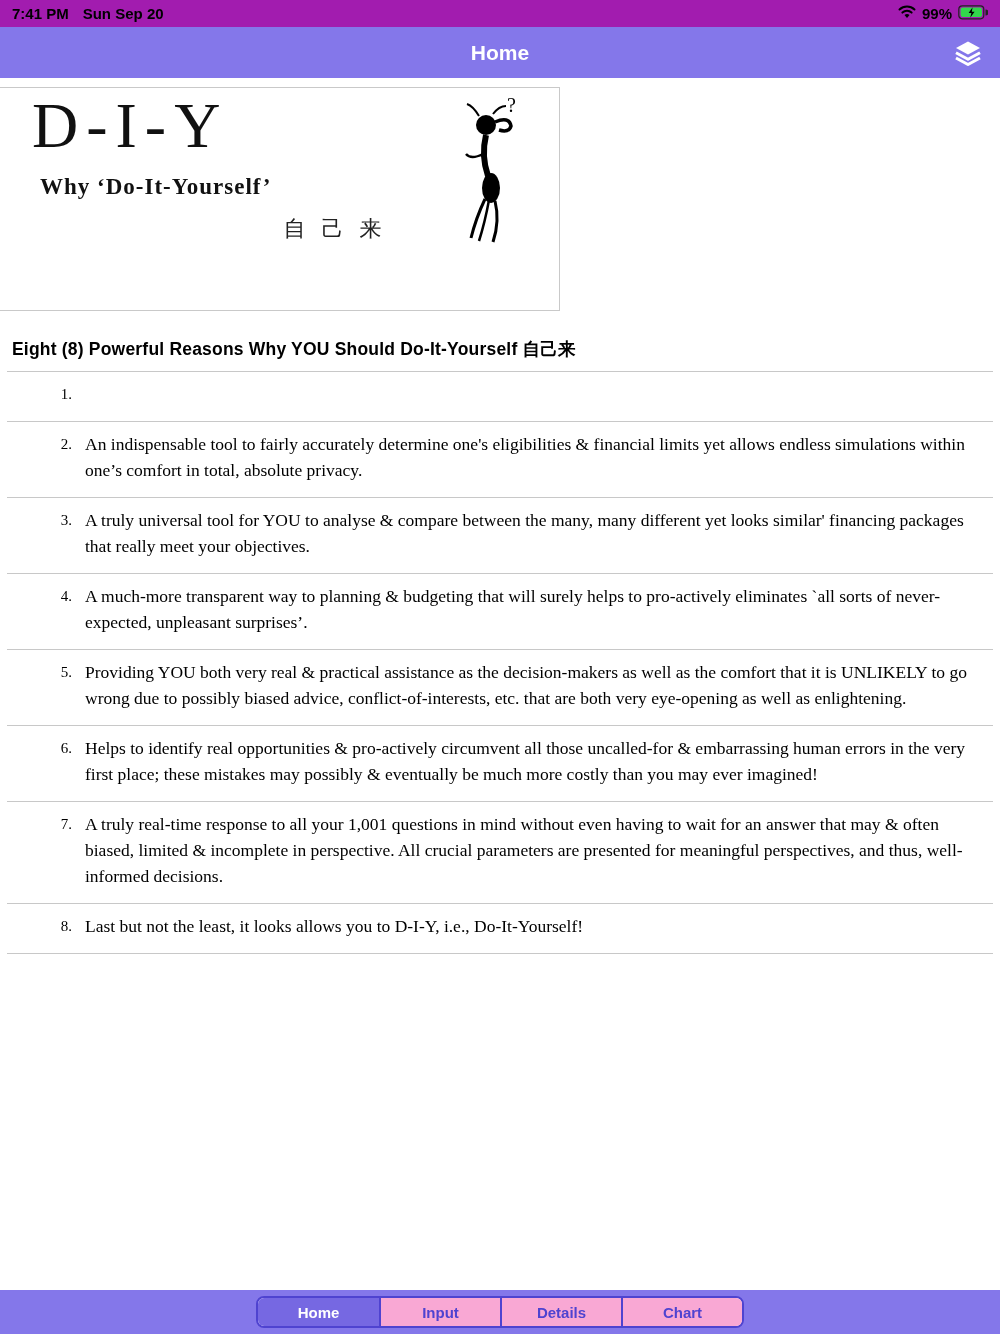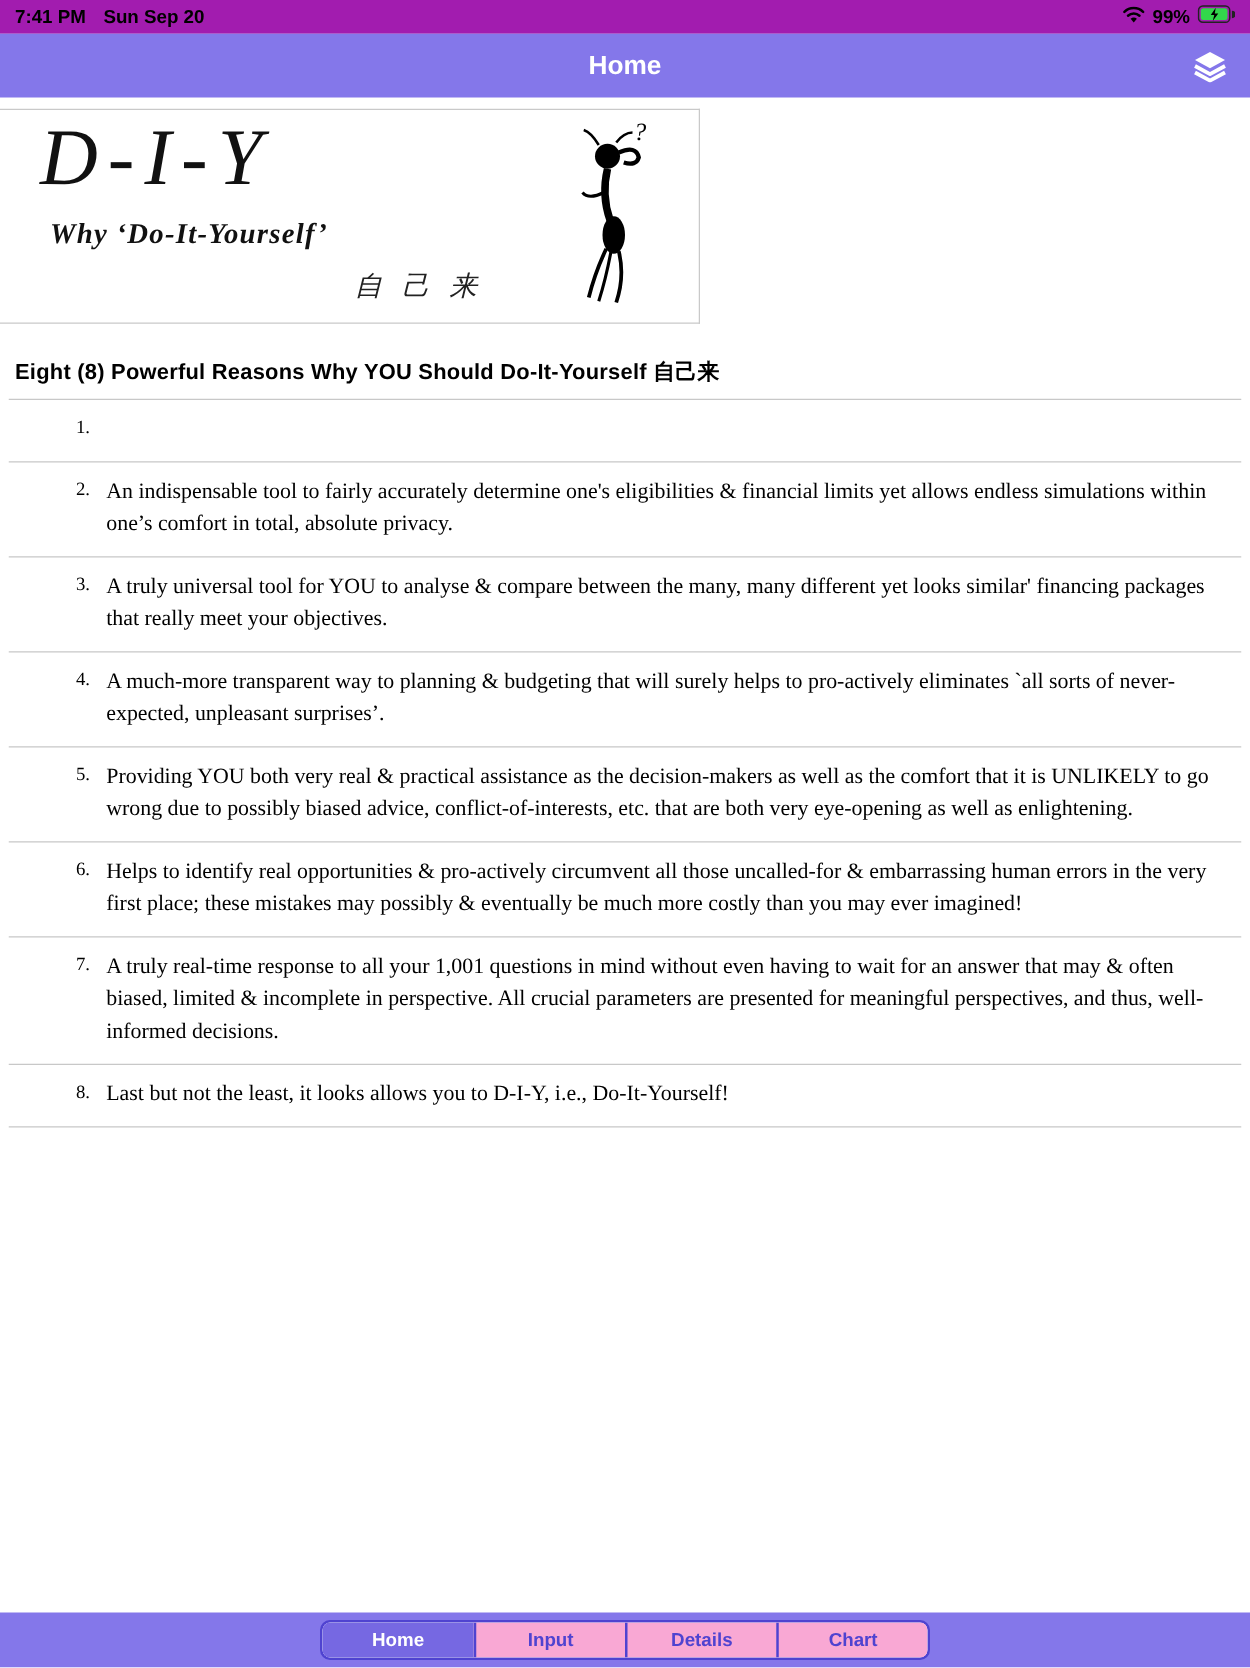--- a/index.html
+++ b/index.html
@@ -43,27 +43,26 @@
     background: transparent;
     border: none;
     cursor: pointer;
     padding: 0;
     line-height: 0;
   }
 
   
   .logo-box {
     width: 560px;
-    height: 172px;
+    height: 224px;
     border: 1px solid #c9c9c9;
     border-left: none;
     margin-top: 9px;
     position: relative;
     background: #fff;
-    font-style: italic;
   }
   .logo-title {
     font-family: "Liberation Serif", serif;
     font-size: 64px;
     letter-spacing: 8px;
     color: #111;
     margin: 4px 0 0 32px;
     line-height: 68px;
   }
   .logo-subtitle {

